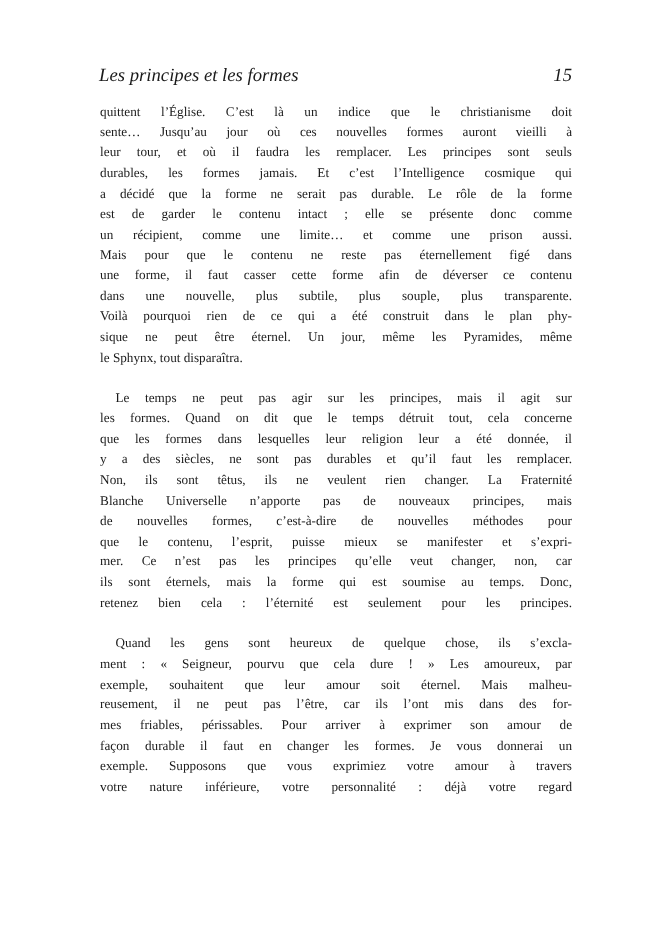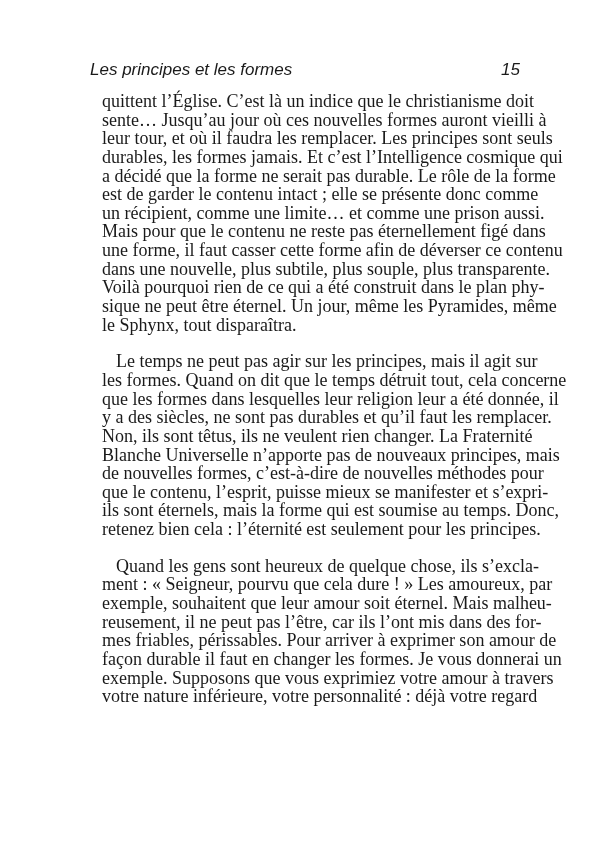--- a/index.html
+++ b/index.html
@@ -20,35 +20,35 @@
       width: 600px;
       height: 850px;
       background: #ffffff;
     }
     .running-head {
       position: absolute;
       left: 90px;
       top: 58px;
       width: 430px;
       height: 22px;
-      font-family: Liberation Sans, sans-serif;
+      font-family: Liberation Serif, serif;
       font-style: italic;
       font-size: 17px;
       line-height: 20px;
       display: flex;
       justify-content: space-between;
-      align-items: flex-end;
+      align-items: center;
     }
     .body-text {
       position: absolute;
-      left: 102px;
+      left: 91px;
       top: 92px;
       width: 429px;
       font-family: "Liberation Serif", "DejaVu Serif", serif;
-      font-size: 18px;
+      font-size: 12px;
       line-height: 18.65px;
     }
     .line {
       display: block;
       white-space: nowrap;
       text-align: justify;
       text-align-last: justify;
       height: 18.65px;
     }
     .line.last {
@@ -83,20 +83,21 @@
       <span class="line">sique ne peut être éternel. Un jour, même les Pyramides, même</span>
       <span class="line last">le Sphynx, tout disparaîtra.</span>
       <span class="line indent">Le temps ne peut pas agir sur les principes, mais il agit sur</span>
       <span class="line">les formes. Quand on dit que le temps détruit tout, cela concerne</span>
       <span class="line">que les formes dans lesquelles leur religion leur a été donnée, il</span>
       <span class="line">y a des siècles, ne sont pas durables et qu’il faut les remplacer.</span>
       <span class="line">Non, ils sont têtus, ils ne veulent rien changer. La Fraternité</span>
       <span class="line">Blanche Universelle n’apporte pas de nouveaux principes, mais</span>
       <span class="line">de nouvelles formes, c’est-à-dire de nouvelles méthodes pour</span>
       <span class="line">que le contenu, l’esprit, puisse mieux se manifester et s’expri-</span>
+      <span class="line">mer. Ce n’est pas les principes qu’elle veut changer, non, car</span>
       <span class="line">ils sont éternels, mais la forme qui est soumise au temps. Donc,</span>
       <span class="line">retenez bien cela : l’éternité est seulement pour les principes.</span>
       <span class="line indent">Quand les gens sont heureux de quelque chose, ils s’excla-</span>
       <span class="line">ment : « Seigneur, pourvu que cela dure ! » Les amoureux, par</span>
       <span class="line">exemple, souhaitent que leur amour soit éternel. Mais malheu-</span>
       <span class="line">reusement, il ne peut pas l’être, car ils l’ont mis dans des for-</span>
       <span class="line">mes friables, périssables. Pour arriver à exprimer son amour de</span>
       <span class="line">façon durable il faut en changer les formes. Je vous donnerai un</span>
       <span class="line">exemple. Supposons que vous exprimiez votre amour à travers</span>
       <span class="line">votre nature inférieure, votre personnalité : déjà votre regard</span>

